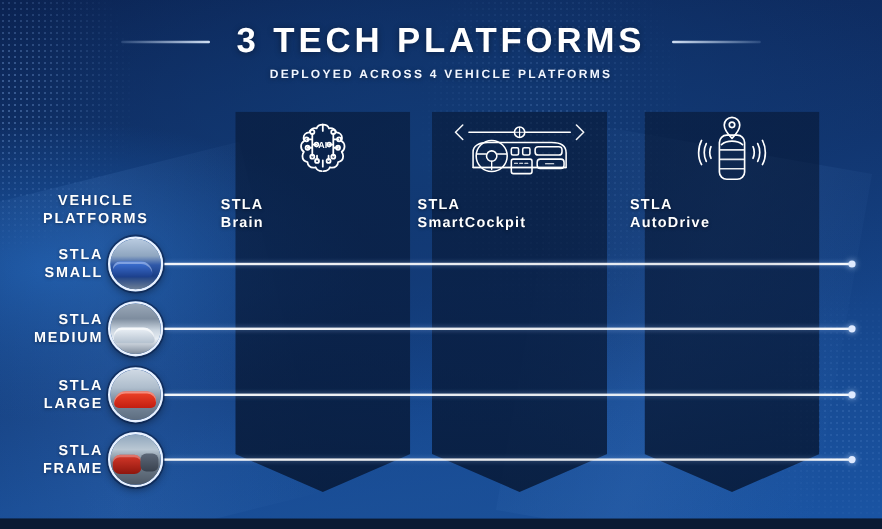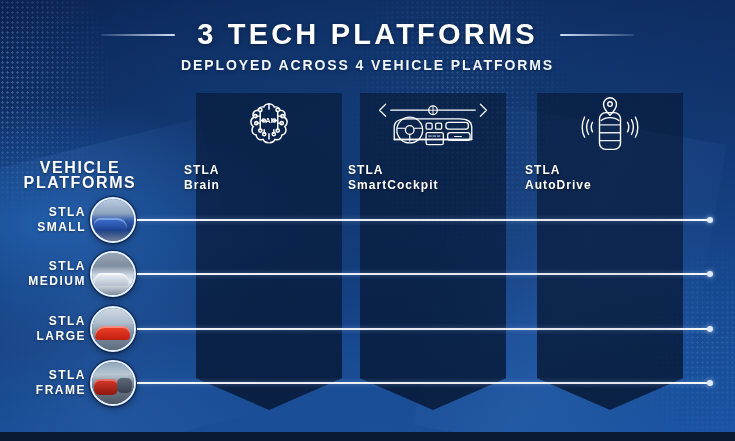--- a/index.html
+++ b/index.html
@@ -56,21 +56,21 @@
     border-radius:2px;
   }
   .title-dash.right { background:linear-gradient(90deg, rgba(225,238,255,.92), rgba(190,218,255,.15)); }
   #main-title {
     color:#ffffff; font-size:29px; font-weight:bold;
     letter-spacing:3.2px; white-space:nowrap;
     text-shadow:0 1px 5px rgba(0,0,0,.40);
   }
   #subtitle {
     position:absolute; left:0; top:57px; width:735px; text-align:center;
-    color:#f1f6ff; font-size:14px; font-weight:bold; letter-spacing:1.9px;
+    color:#f1f6ff; font-size:10px; font-weight:bold; letter-spacing:1.9px;
     text-shadow:0 1px 4px rgba(0,0,0,.35);
   }
 
   
   #columns { position:absolute; left:0; top:0; width:735px; height:441px; }
   .col-panel {
     position:absolute; top:93px; width:146px; height:317px;
     background:linear-gradient(180deg, rgba(6,22,50,.60) 0%, rgba(8,27,60,.74) 48%, rgba(5,20,46,.80) 100%);
     -webkit-clip-path:polygon(0 0, 100% 0, 100% 90%, 50% 100%, 0 90%);
     clip-path:polygon(0 0, 100% 0, 100% 90%, 50% 100%, 0 90%);
@@ -87,21 +87,21 @@
   .col-icon svg { display:block; }
   .col-label {
     margin-top:11px; color:#ffffff; font-size:12px; font-weight:bold;
     letter-spacing:1.05px; line-height:14.5px;
     text-shadow:0 1px 3px rgba(0,0,0,.45);
   }
 
   
   #vehicle-platforms-label {
     position:absolute; left:4px; top:160px; width:152px; text-align:center;
-    color:#ffffff; font-size:16px; font-weight:bold; letter-spacing:1.6px;
+    color:#ffffff; font-size:12px; font-weight:bold; letter-spacing:1.6px;
     line-height:15px; text-shadow:0 1px 3px rgba(0,0,0,.40);
   }
 
   
   .row { position:absolute; left:0; width:735px; height:56px; }
   .row-label {
     position:absolute; left:8px; width:78px; text-align:right;
     top:50%; transform:translateY(-50%);
     color:#ffffff; font-size:12px; font-weight:bold; letter-spacing:1.5px;
     line-height:15px; text-shadow:0 1px 3px rgba(0,0,0,.40);

